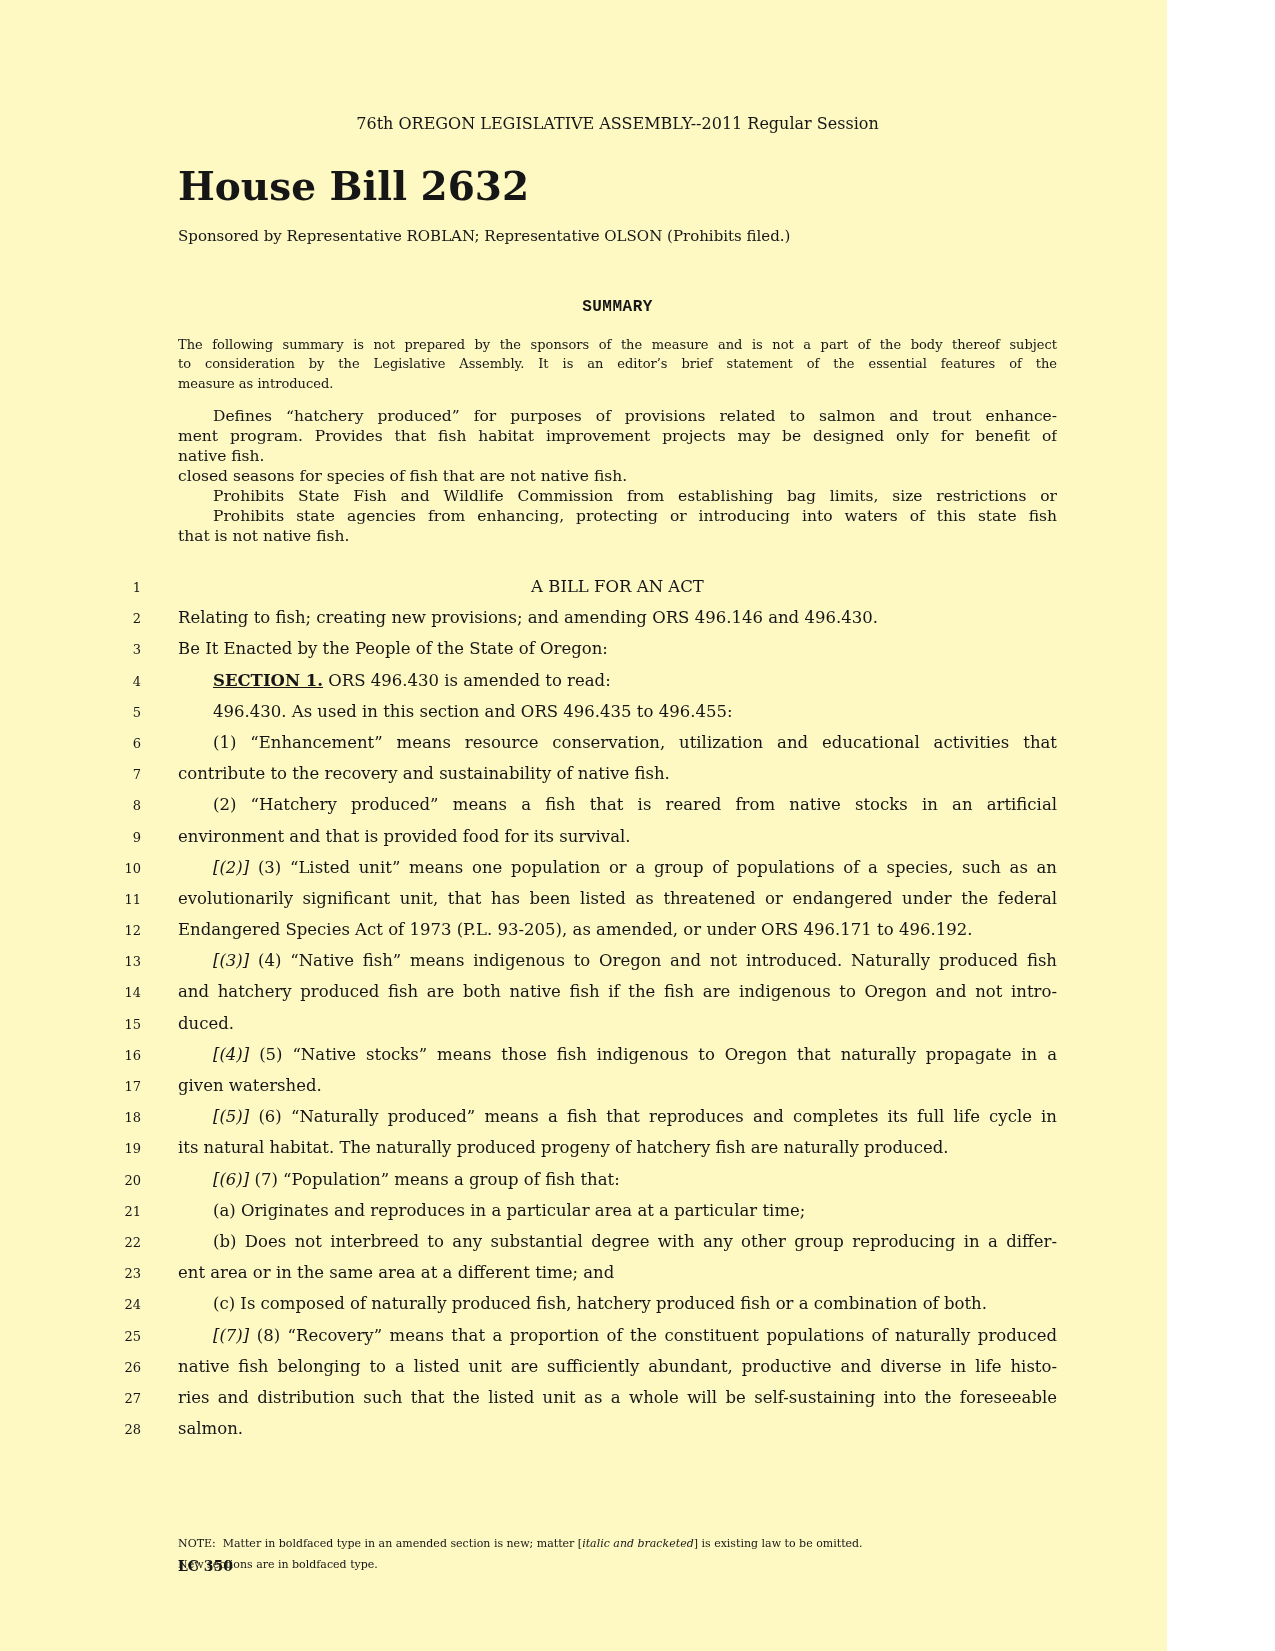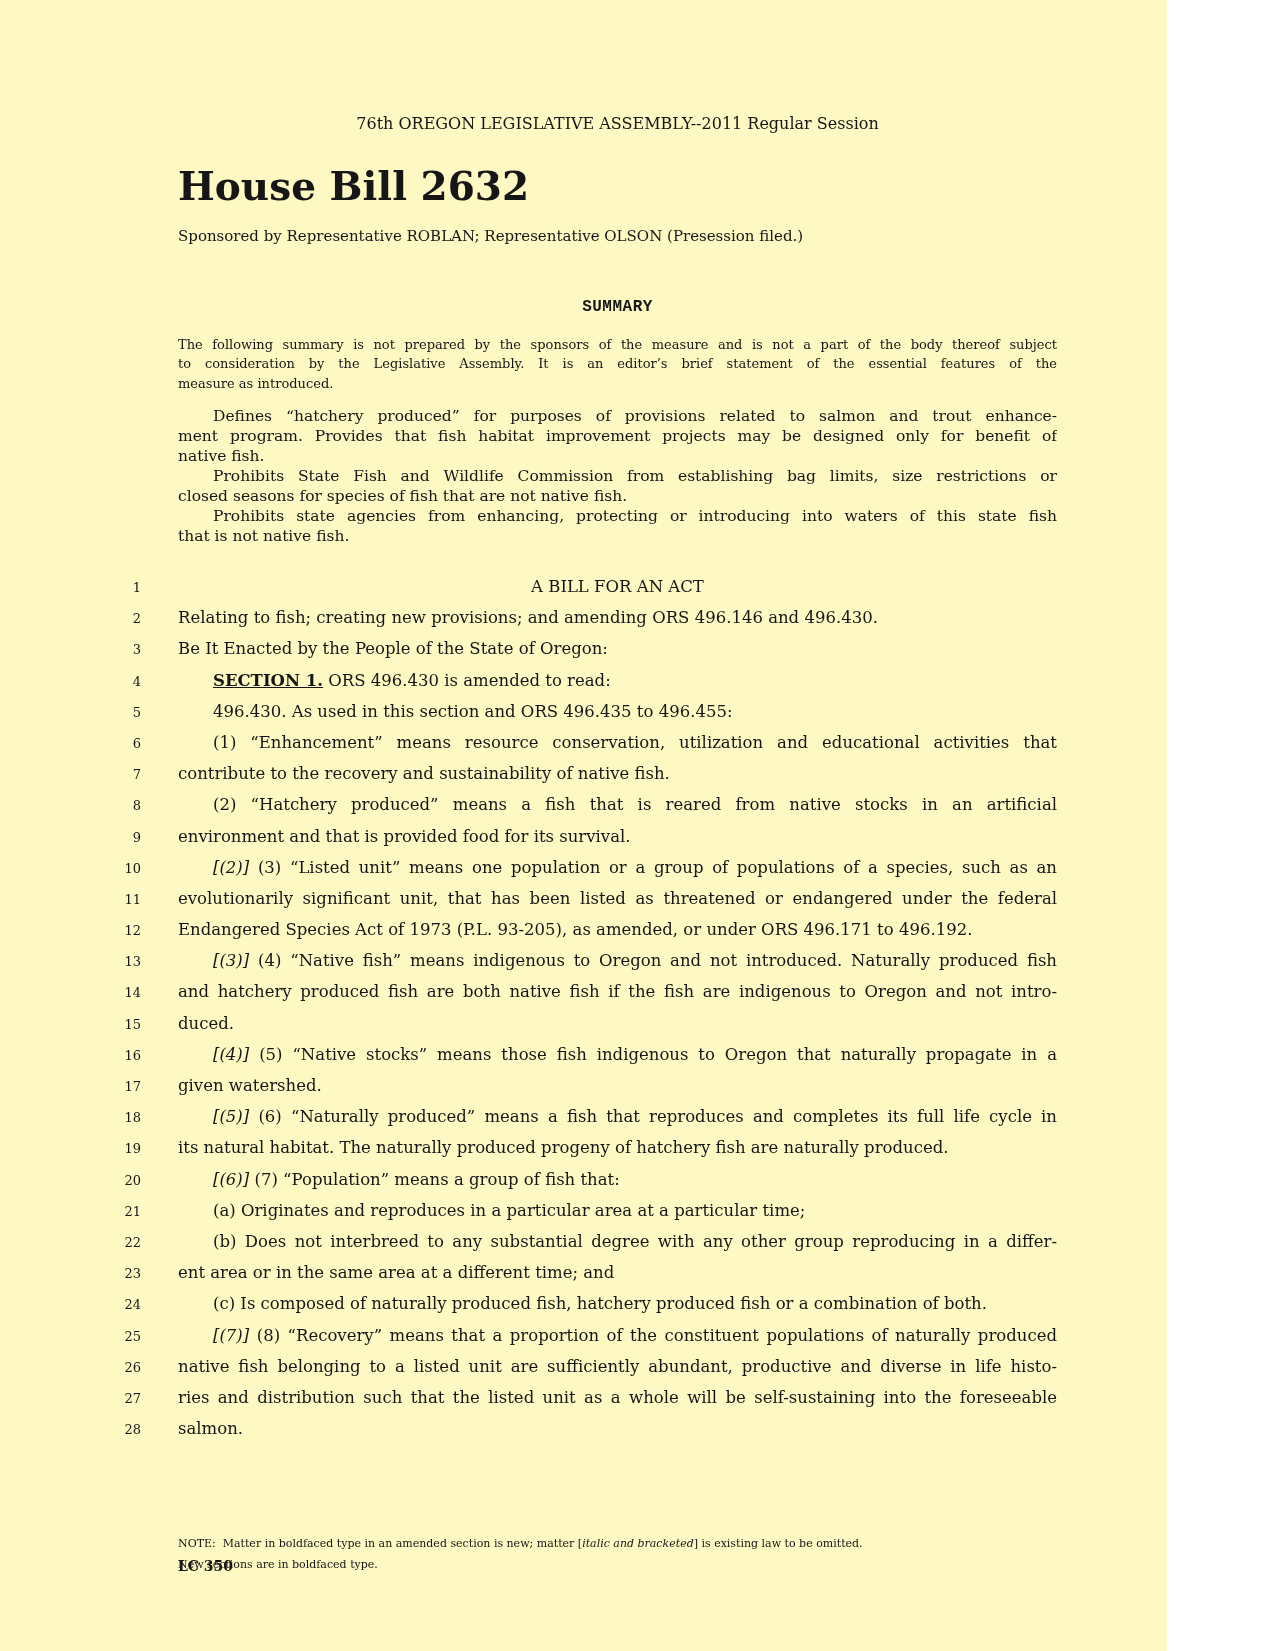--- a/index.html
+++ b/index.html
@@ -64,21 +64,21 @@
   .s-b { font-weight: normal; }
   .s-i { font-style: italic; }
   .s-bu { font-weight: bold; text-decoration: underline; }
 </style>
 </head>
 <body>
 
 <div class="page">
   <div class="session">76th OREGON LEGISLATIVE ASSEMBLY--2011 Regular Session</div>
   <div class="title">House Bill 2632</div>
-  <div class="sponsored">Sponsored by Representative ROBLAN; Representative OLSON (Presession filed.)</div>
+  <div class="sponsored">Sponsored by Representative ROBLAN; Representative OLSON (Prohibits filed.)</div>
   <div class="sum-head">SUMMARY</div>
   <div class="disclaimer">
       <div class="row">
         <span class="txt j"><span class="s-n">The following summary is not prepared by the sponsors of the measure and is not a part of the body thereof subject</span></span>
       </div>
       <div class="row">
         <span class="txt j"><span class="s-n">to consideration by the Legislative Assembly. It is an editor’s brief statement of the essential features of the</span></span>
       </div>
       <div class="row">
         <span class="txt"><span class="s-n">measure </span><span class="s-b">as introduced.</span></span>
@@ -88,24 +88,24 @@
       <div class="row">
         <span class="txt ind j"><span class="s-n">Defines “hatchery produced” for purposes of provisions related to salmon and trout enhance-</span></span>
       </div>
       <div class="row">
         <span class="txt j"><span class="s-n">ment program. Provides that fish habitat improvement projects may be designed only for benefit of</span></span>
       </div>
       <div class="row">
         <span class="txt"><span class="s-n">native fish.</span></span>
       </div>
       <div class="row">
+        <span class="txt"><span class="s-n">closed seasons for species of fish that are not native fish.</span></span>
+      </div>
+      <div class="row">
         <span class="txt ind j"><span class="s-n">Prohibits State Fish and Wildlife Commission from establishing bag limits, size restrictions or</span></span>
-      </div>
-      <div class="row">
-        <span class="txt"><span class="s-n">closed seasons for species of fish that are not native fish.</span></span>
       </div>
       <div class="row">
         <span class="txt ind j"><span class="s-n">Prohibits state agencies from enhancing, protecting or introducing into waters of this state fish</span></span>
       </div>
       <div class="row">
         <span class="txt"><span class="s-n">that is not native fish.</span></span>
       </div>
     </div>
   <div class="bill">
       <div class="row">

